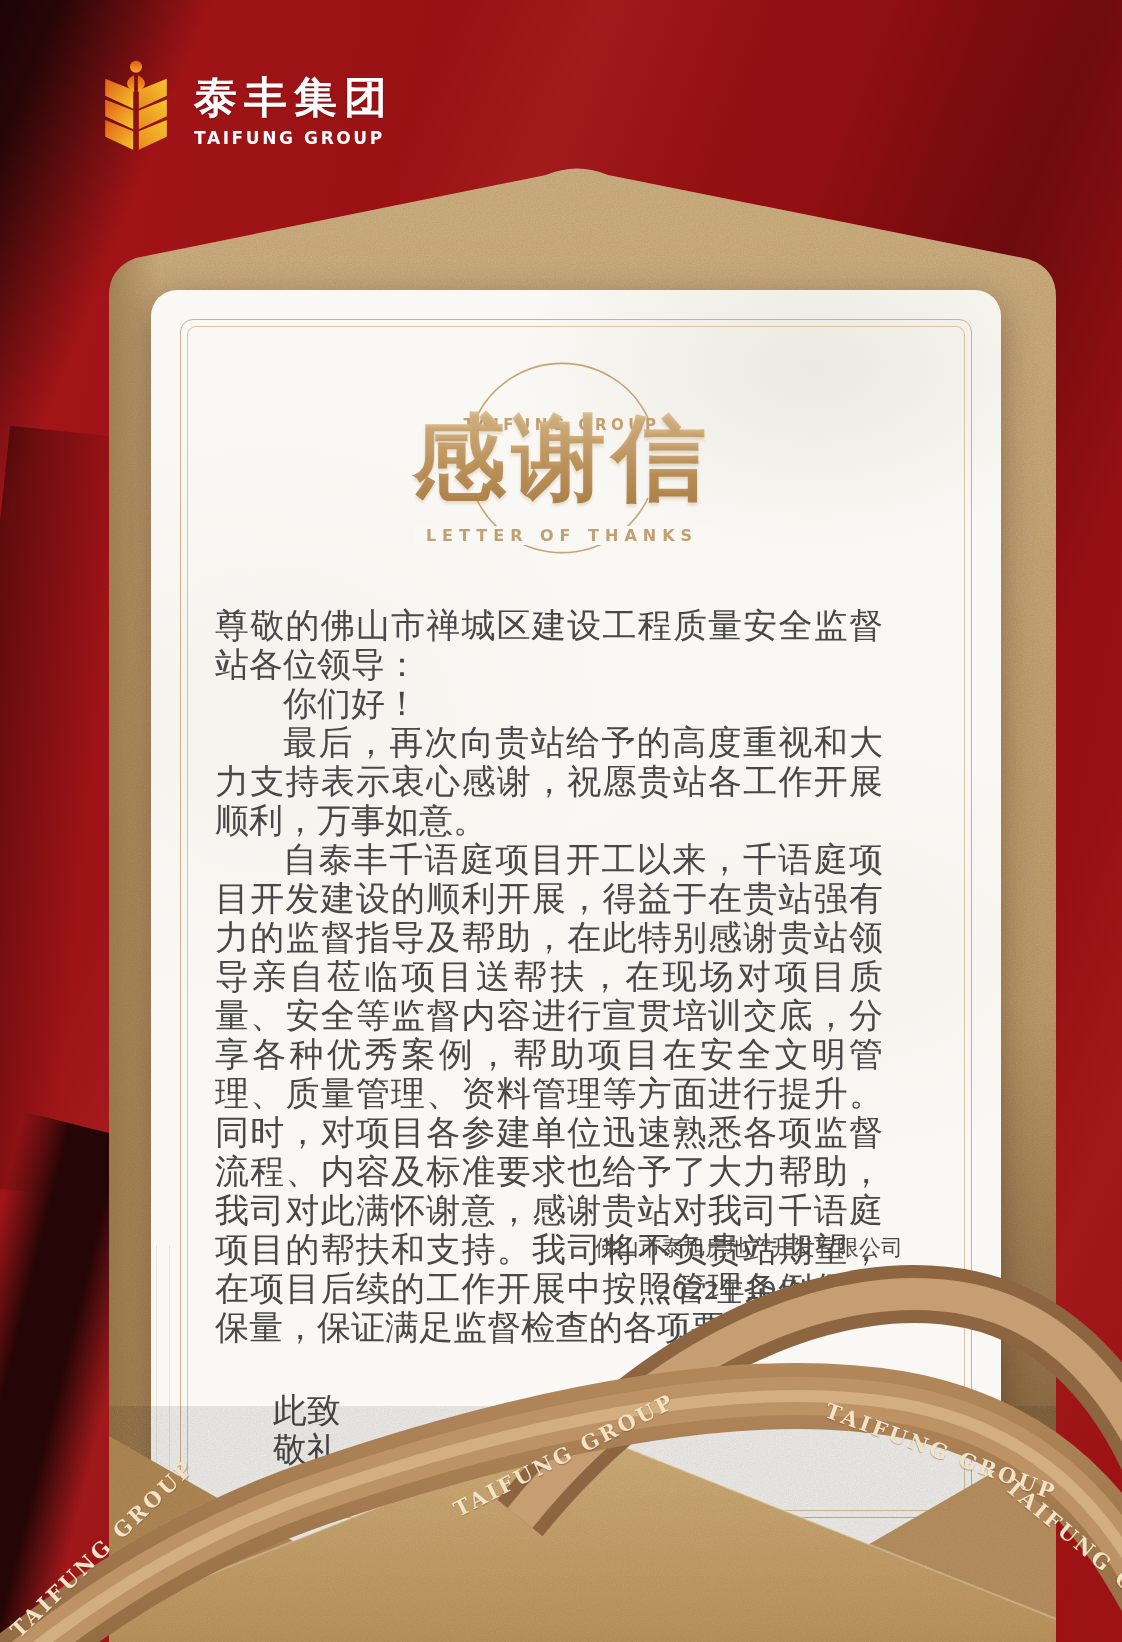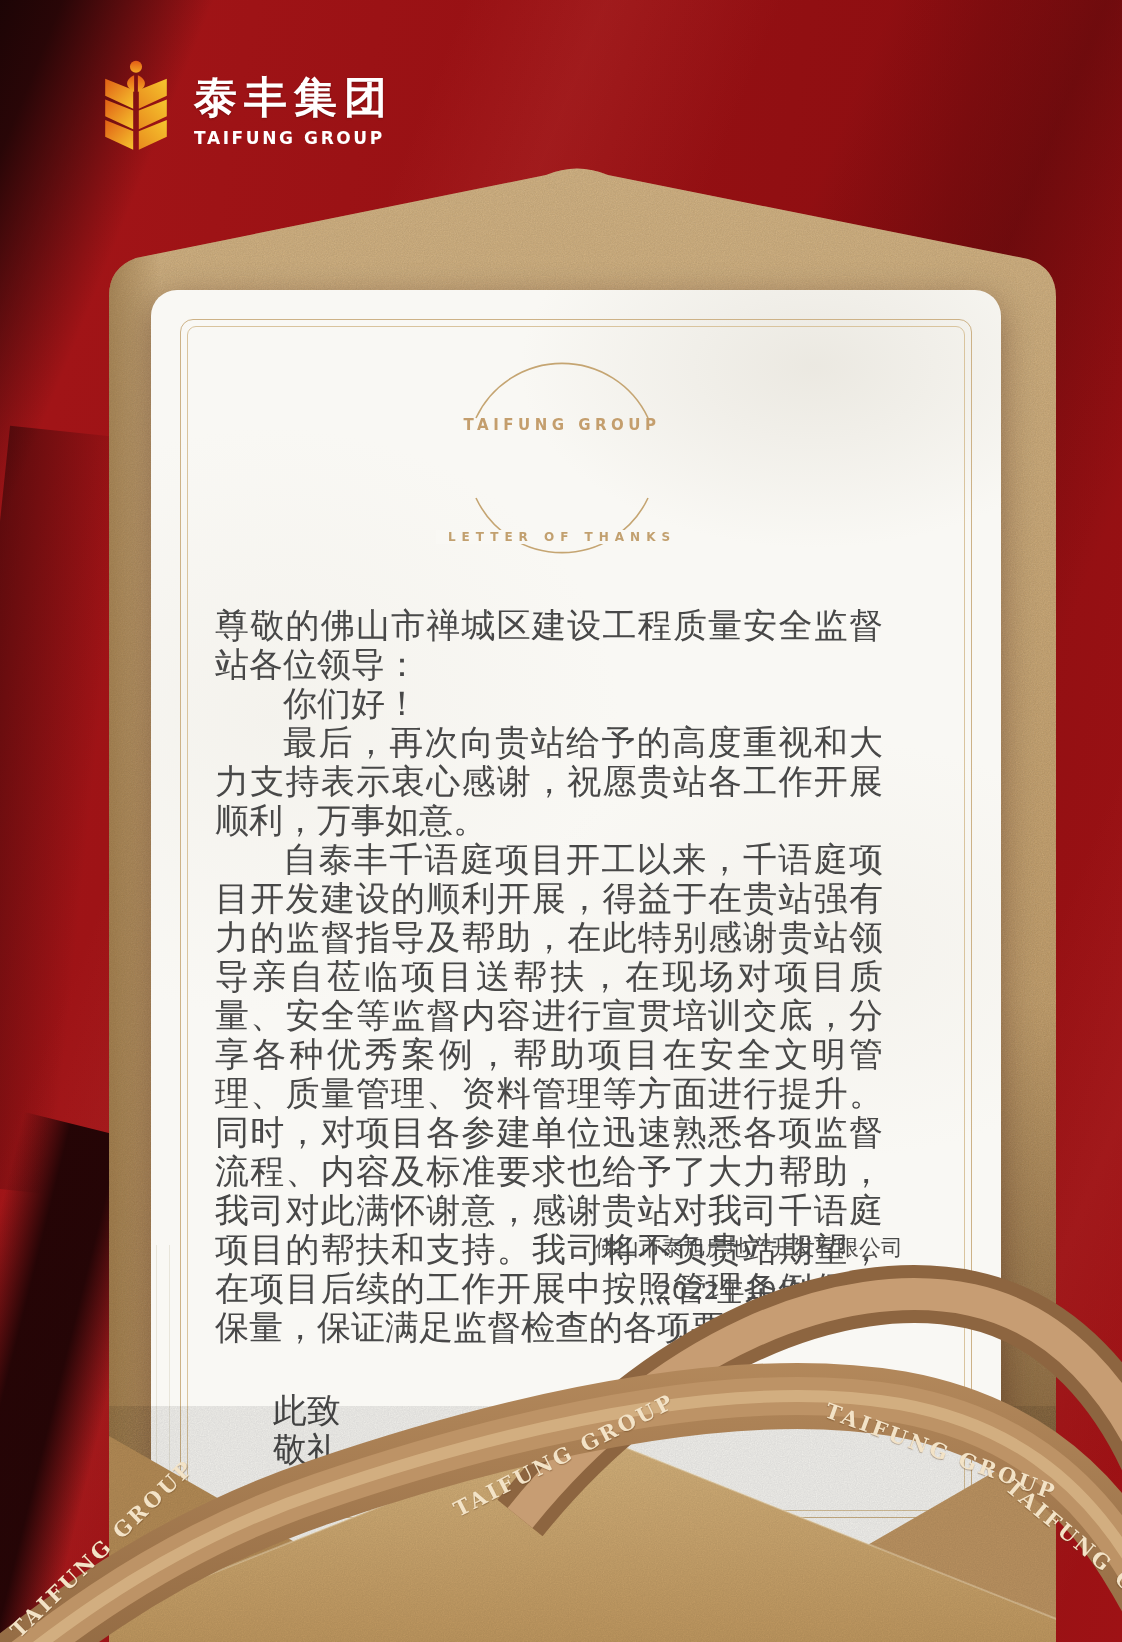--- a/index.html
+++ b/index.html
@@ -71,21 +71,21 @@
     color:#c49a63;
     background:linear-gradient(180deg,#dec094 10%, #c79d66 55%, #b08349 100%);
     -webkit-background-clip:text; background-clip:text; -webkit-text-fill-color:transparent;
     text-shadow:0 3px 3px rgba(140,100,50,.18);
   }
   .seal-sub{
     position:absolute; left:0; right:0; top:236px; text-align:center; transform:translateX(-14px);
   }
   .seal-sub span{
     display:inline-block; background:#f9f8f4; padding:0 12px;
-    color:#c2a06f; font-size:12px; font-weight:bold; letter-spacing:6px;
+    color:#c2a06f; font-size:16px; font-weight:bold; letter-spacing:6px;
   }
   
   .letter-text{
     position:absolute; left:64px; top:316px; width:668px;
     color:#484848; font-size:34px; line-height:39px; text-align:justify;
   }
   .letter-text p{margin:0;}
   .letter-text .indent{text-indent:2em;}
   .closing-block{margin-top:44px;}
   .closing-block p{text-indent:1.7em;}
@@ -164,20 +164,21 @@
   <div class="paper">
     <div class="paper-frame"></div>
     <div class="paper-frame2"></div>
     <div class="sheet-lines"></div>
 
     <svg class="seal-circle" viewBox="0 0 192 192">
       <path d="M10 56 A95 95 0 0 1 182 56" fill="none" stroke="#c5a572" stroke-width="1.6"></path>
       <path d="M10 136 A95 95 0 0 0 182 136" fill="none" stroke="#c5a572" stroke-width="1.6"></path>
     </svg>
     <div class="seal-brand">TAIFUNG GROUP</div>
+    <div class="seal-title">感谢信</div>
     <div class="seal-sub">
       <span>LETTER OF THANKS</span>
     </div>
 
     <div class="letter-text">
       <p>尊敬的佛山市禅城区建设工程质量安全监督站各位领导：</p>
       <p class="indent">你们好！</p>
       <p class="indent">最后，再次向贵站给予的高度重视和大力支持表示衷心感谢，祝愿贵站各工作开展顺利，万事如意。</p>
       <p class="indent">自泰丰千语庭项目开工以来，千语庭项目开发建设的顺利开展，得益于在贵站强有力的监督指导及帮助，在此特别感谢贵站领导亲自莅临项目送帮扶，在现场对项目质量、安全等监督内容进行宣贯培训交底，分享各种优秀案例，帮助项目在安全文明管理、质量管理、资料管理等方面进行提升。同时，对项目各参建单位迅速熟悉各项监督流程、内容及标准要求也给予了大力帮助，我司对此满怀谢意，感谢贵站对我司千语庭项目的帮扶和支持。我司将不负贵站期望，在项目后续的工作开展中按照管理条例保质保量，保证满足监督检查的各项要求。</p>
       <div class="closing-block">

